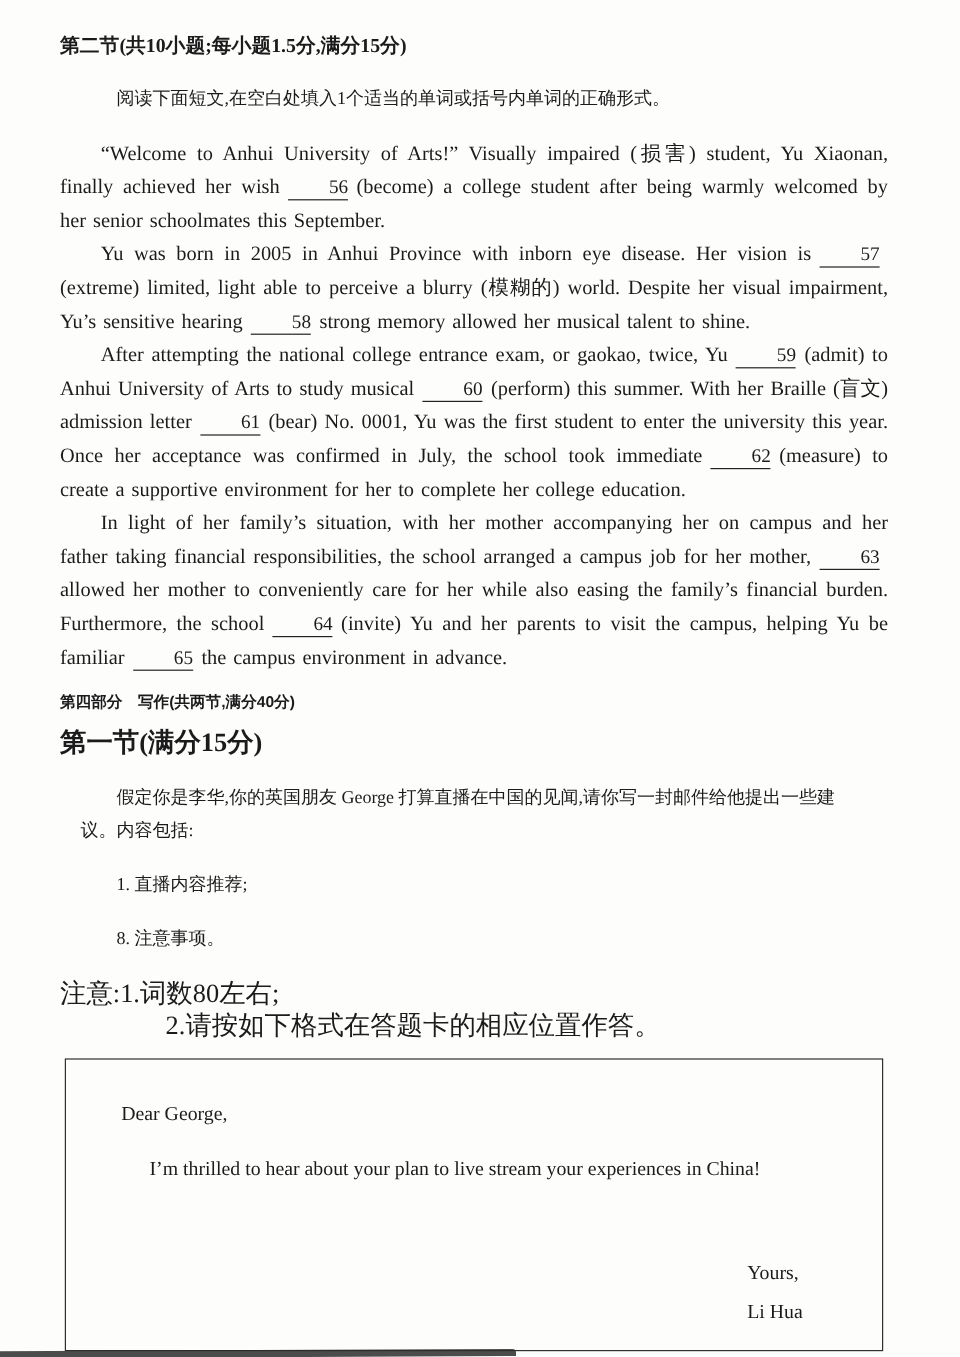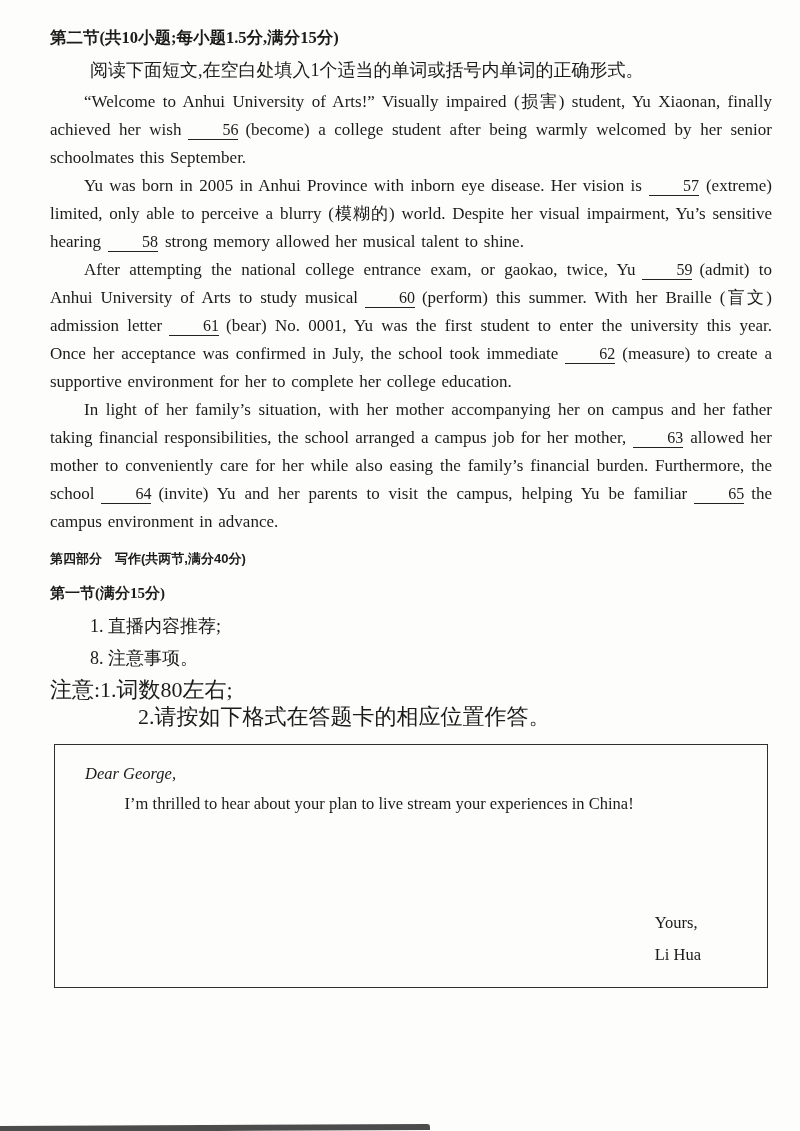--- a/index.html
+++ b/index.html
@@ -4,28 +4,28 @@
 <style>
   html,body{margin:0;padding:0;}
   body{
     width:800px;height:1131px;
     background:#fdfdfc;
     font-family:"Liberation Serif","DejaVu Serif",serif;
     color:#1b1b1b;
     position:relative;
     overflow:hidden;
   }
-  .page{padding:24px 28px 0 50px;}
+  .page{padding:24px 60px 0 50px;}
   .cn-bold{
     font-weight:bold;
     font-size:16.5px;
     line-height:28px;
   }
   .cn-text{
-    font-size:18px;line-height:28px;margin:4px;
+    font-size:15px;line-height:28px;margin:17px;
   }
   .indent{text-indent:2em;}
   p.body-text{
     font-size:17px;line-height:28px;
     text-align:justify;margin:0;
     text-indent:2em;
     word-spacing:1.5px;
   }
   .blank{
     display:inline-block;
@@ -38,38 +38,38 @@
   }
   .part-heading{
     font-weight:bold;
     font-size:13px;
     line-height:30px;
     margin:8px 0 4px 0;
     font-family:"Liberation Sans","DejaVu Sans",sans-serif;
   }
   .sub-heading{
     font-weight:bold;
-    font-size:15px;
+    font-size:22px;
     line-height:30px;
   }
   .list-item{padding-left:2em;}
   .note-line{margin:0;font-size:22px;line-height:27px;}
   .note-cont{padding-left:4em;}
   .letter-box{
     border:1.6px solid #2f2f2f;
     margin:14px 4px 0 4px;
     height:244px;
     box-sizing:border-box;
     padding:14px 20px 16px 30px;
     position:relative;
     font-size:16.5px;
     line-height:30px;
   }
   .letter-open{text-indent:2.4em;margin:0;}
-  .letter-salutation{margin:0;font-style:italic;}
+  .letter-salutation{margin:16px;}
   .signature-area{
     position:absolute;
     right:66px;
     bottom:16px;
     text-align:left;
     line-height:32px;
   }
   .page-footer{
     text-align:center;
     font-size:15px;
@@ -89,30 +89,31 @@
 <body>
 
 <div class="page">
 
   <div class="cn-bold">第二节(共10小题;每小题1.5分,满分15分)</div>
 
   <p class="cn-text indent">阅读下面短文,在空白处填入1个适当的单词或括号内单词的正确形式。</p>
 
   <p class="body-text"><span>“Welcome to Anhui University of Arts!” Visually impaired (损害) student, Yu Xiaonan, finally achieved her wish</span><span class="blank">56</span><span>(become) a college student after being warmly welcomed by her senior schoolmates this September.</span></p>
 
-  <p class="body-text"><span>Yu was born in 2005 in Anhui Province with inborn eye disease. Her vision is</span><span class="blank">57</span><span>(extreme) limited, only able to perceive a blurry (模糊的) world. Despite her visual impairment, Yu’s sensitive hearing</span><span class="blank">58</span><span>strong memory allowed her musical talent to shine.</span></p>
+  <p class="body-text"><span>Yu was born in 2005 in Anhui Province with inborn eye disease. Her vision is</span><span class="blank">57</span><span>(extreme) limited, light able to perceive a blurry (模糊的) world. Despite her visual impairment, Yu’s sensitive hearing</span><span class="blank">58</span><span>strong memory allowed her musical talent to shine.</span></p>
 
   <p class="body-text"><span>After attempting the national college entrance exam, or gaokao, twice, Yu</span><span class="blank">59</span><span>(admit) to Anhui University of Arts to study musical</span><span class="blank">60</span><span>(perform) this summer. With her Braille (盲文) admission letter</span><span class="blank">61</span><span>(bear) No. 0001, Yu was the first student to enter the university this year. Once her acceptance was confirmed in July, the school took immediate</span><span class="blank">62</span><span>(measure) to create a supportive environment for her to complete her college education.</span></p>
 
   <p class="body-text"><span>In light of her family’s situation, with her mother accompanying her on campus and her father taking financial responsibilities, the school arranged a campus job for her mother,</span><span class="blank">63</span><span>allowed her mother to conveniently care for her while also easing the family’s financial burden. Furthermore, the school</span><span class="blank">64</span><span>(invite) Yu and her parents to visit the campus, helping Yu be familiar</span><span class="blank">65</span><span>the campus environment in advance.</span></p>
 
   <div class="part-heading">第四部分　写作(共两节,满分40分)</div>
 
   <div class="sub-heading">第一节(满分15分)</div>
 
+  <p class="cn-text indent">假定你是李华,你的英国朋友 George 打算直播在中国的见闻,请你写一封邮件给他提出一些建议。内容包括:</p>
 
   <p class="cn-text list-item">1. 直播内容推荐;</p>
   <p class="cn-text list-item">8. 注意事项。</p>
 
   <p class="note-line">注意:1.词数80左右;</p>
   <p class="note-line note-cont">2.请按如下格式在答题卡的相应位置作答。</p>
 
   <div class="letter-box">
     <p class="letter-salutation">Dear George,</p>
     <p class="letter-open">I’m thrilled to hear about your plan to live stream your experiences in China!</p>

